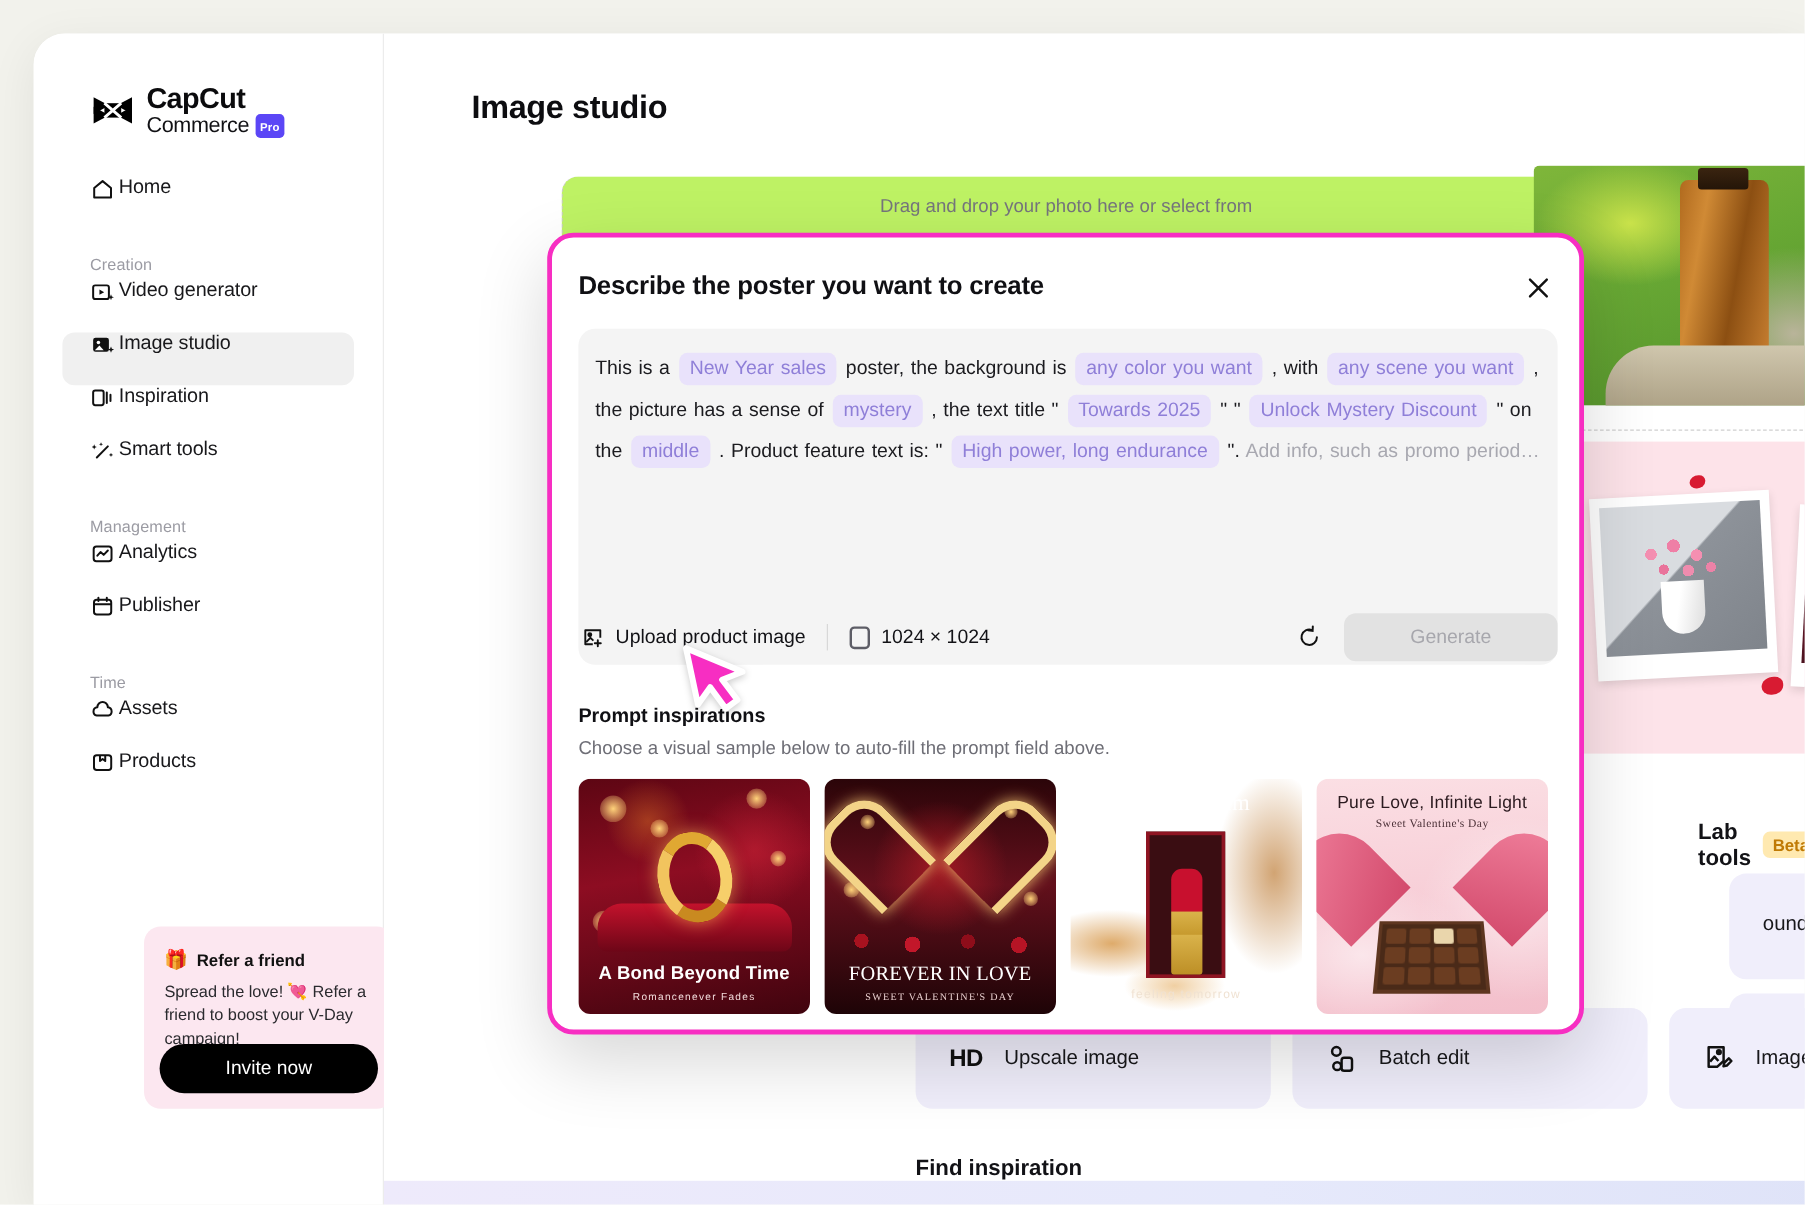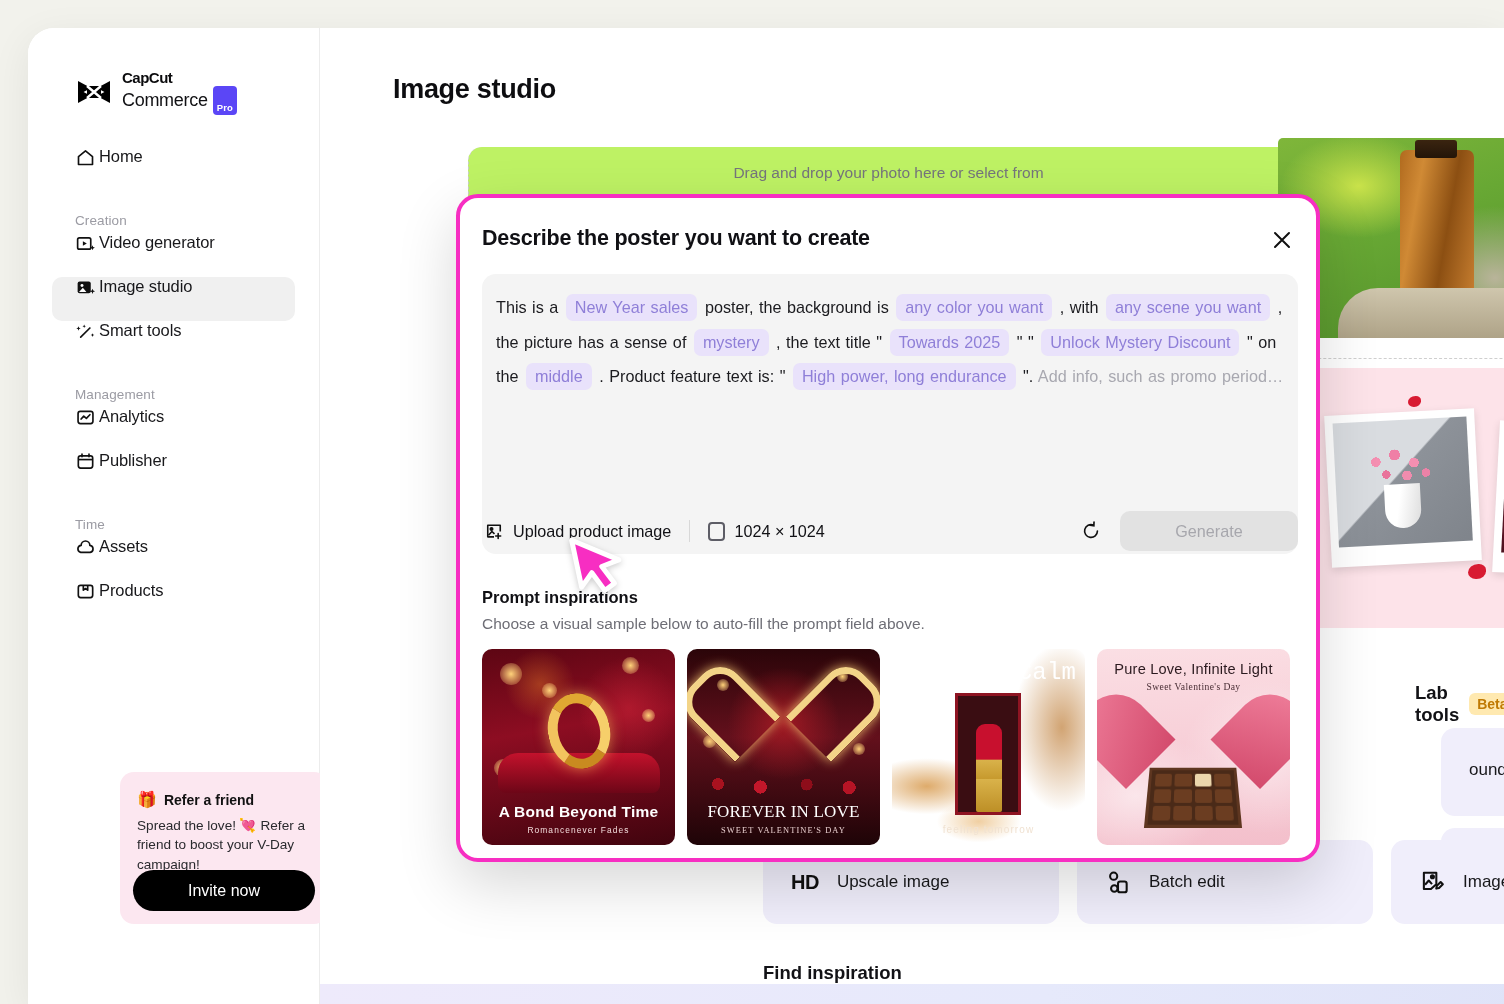--- a/index.html
+++ b/index.html
@@ -33,28 +33,28 @@
     border-right: 1px solid #ececec;
     padding: 0;
   }
   .logo-row {
     display: flex; align-items: center; gap: 9px;
     padding: 42px 0 0 47px;
   }
   .logo-mark { width: 38px; height: 30px; flex: none; }
   .logo-text { line-height: 1.06; }
   .logo-capcut {
-    font-size: 15px; font-weight: bold; color: #0b0b0d;
+    font-size: 24px; font-weight: bold; color: #0b0b0d;
     letter-spacing: -0.5px;
   }
   .logo-commerce-row { display: flex; align-items: center; gap: 5px; }
   .logo-commerce { font-size: 18px; color: #111114; letter-spacing: -0.3px; }
   .pro-badge {
     background: #5b46f6; color: #fff; font-size: 9.5px; font-weight: bold;
-    border-radius: 4px; padding: 17px 4px 2px; letter-spacing: 0.2px;
+    border-radius: 4px; padding: 7px 4px 2px; letter-spacing: 0.2px;
   }
   .nav-section-label {
     font-size: 13.5px; color: #9b9ba3; padding: 0 0 0 47px;
     margin-top: 22px; margin-bottom: 5px; letter-spacing: 0.1px;
   }
   .nav-item {
     display: flex; align-items: flex-start; gap: 3px;
     height: 44px; margin: 0 24px 0 24px; padding-left: 23px;
     border-radius: 10px; cursor: pointer;
   }
@@ -469,20 +469,27 @@
     <div class="nav-item active">
       <svg class="nav-icon" viewBox="0 0 24 24">
         <rect x="3" y="5" width="15" height="13.5" rx="2.3" fill="#111"></rect>
         <circle cx="8" cy="9.6" r="1.7" fill="#fff"></circle>
         <path d="M4.6 17 L9 12.4 L13 17 Z" fill="#fff"></path>
         <path d="M20 13.4 l.85 2.1 2.1 .85 -2.1 .85 -.85 2.1 -.85 -2.1 -2.1 -.85 2.1 -.85 z" fill="#111"></path>
       </svg>
       <span class="nav-label">Image studio</span>
     </div>
 
+    <div class="nav-item">
+      <svg class="nav-icon" viewBox="0 0 24 24" fill="none" stroke="#111" stroke-width="1.9">
+        <rect x="3" y="5" width="10" height="14" rx="2"></rect>
+        <path d="M16 7 V17 M19.5 9 V15" stroke-linecap="round"></path>
+      </svg>
+      <span class="nav-label">Inspiration</span>
+    </div>
 
     <div class="nav-item">
       <svg class="nav-icon" viewBox="0 0 24 24" fill="none" stroke="#111" stroke-width="1.9">
         <path d="M6.5 18.5 L17 8" stroke-linecap="round"></path>
         <path d="M4 6 l.7 1.8 1.8 .7 -1.8 .7 -.7 1.8 -.7 -1.8 -1.8 -.7 1.8 -.7 z" fill="#111" stroke="none"></path>
         <path d="M10.5 4 l.55 1.4 1.4 .55 -1.4 .55 -.55 1.4 -.55 -1.4 -1.4 -.55 1.4 -.55 z" fill="#111" stroke="none"></path>
         <path d="M20 14 l.6 1.5 1.5 .6 -1.5 .6 -.6 1.5 -.6 -1.5 -1.5 -.6 1.5 -.6 z" fill="#111" stroke="none"></path>
       </svg>
       <span class="nav-label">Smart tools</span>
     </div>
@@ -681,21 +688,21 @@
         <div class="roses-row"></div>
         <div class="thumb-cap">
           <div class="cap-main" style="color:#fff;font-family:'Liberation Serif',serif;font-size:17px">FOREVER IN LOVE</div>
           <div class="cap-sub" style="color:#e9cfcf;font-family:'Liberation Serif',serif">SWEET VALENTINE'S DAY</div>
         </div>
       </div>
 
       <div class="thumb th3">
         <div class="th3-silk"></div>
         <div class="thumb-cap" style="top:10px;bottom:auto">
-          <div class="cap-main" style="color:#fff;font-family:Liberation Mono, monospace;font-size:24px">Today's Calm</div>
+          <div class="cap-main" style="color:#fff;font-family:Liberation Serif, serif;font-size:19px">Today's Calm</div>
         </div>
         <div class="lip-box">
           <div class="lip-stick"></div>
         </div>
         <div class="thumb-cap">
           <div class="cap-sub" style="color:#f0e2d2;font-size:10px">feeling tomorrow</div>
         </div>
       </div>
 
       <div class="thumb th4">

